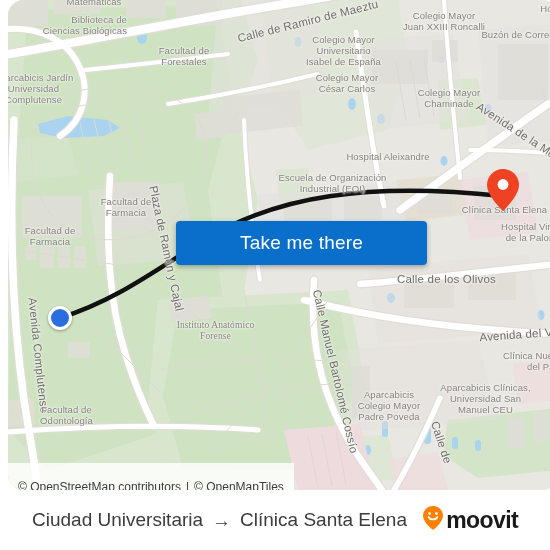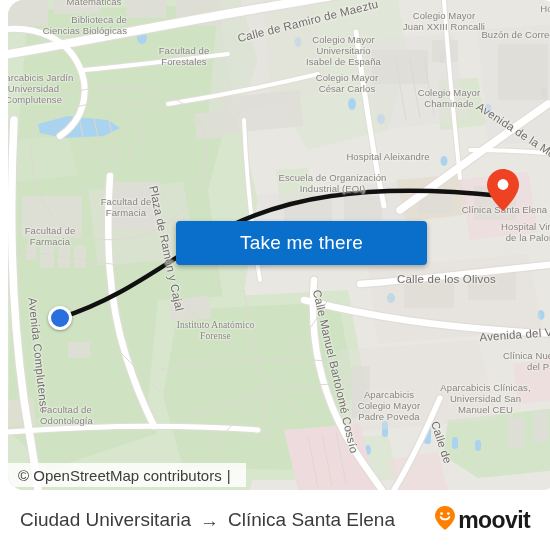--- a/index.html
+++ b/index.html
@@ -46,33 +46,33 @@
     color:#ffffff;font-family:"Liberation Sans", sans-serif;
     font-size:19px;letter-spacing:.2px;
     display:flex;align-items:center;justify-content:center;
     box-shadow:0 2px 5px rgba(0,0,0,.30);
     cursor:pointer;
   }
 
   
   .attribution{
     position:absolute;left:0;top:463px;height:24px;
-    padding:0 10px;
+    padding:12px 10px;
     display:flex;align-items:center;
     background:rgba(255,255,255,.82);
-    color:#3d3d3d;font-size:15px;
+    color:#3d3d3d;font-size:12px;
     font-family:"Liberation Sans", sans-serif;
   }
   .attr-sep{padding:0 5px;color:#3d3d3d;}
 
   
   .footer{
     position:absolute;left:0;top:490px;width:550px;height:60px;
     background:#ffffff;display:flex;align-items:center;
-    justify-content:space-between;padding:0 20px;box-sizing:border-box;
+    justify-content:space-between;padding:0 32px;box-sizing:border-box;
   }
   .route-title{
     display:flex;align-items:center;gap:9px;
     font-size:19px;color:#3c3c3c;font-family:"Liberation Sans", sans-serif;
     white-space:nowrap;
   }
   .arrow-icon{font-size:19px;color:#3c3c3c;line-height:1;}
   .brand{display:flex;align-items:center;gap:2px;}
   .brand-word{font-size:23px;font-weight:bold;color:#1a1a1a;letter-spacing:-.6px;
                font-family:"Liberation Sans", sans-serif;}
@@ -305,20 +305,21 @@
         <path d="M17,1 C8.2,1 1,8.2 1,17 C1,28 17,43 17,43 C17,43 33,28 33,17 C33,8.2 25.8,1 17,1 Z" fill="#ef4223"></path>
         <circle cx="17" cy="16.5" r="5.4" fill="#ffffff"></circle>
       </svg>
     </div>
 
     <button class="take-me-there">Take me there</button>
 
     <div class="attribution">
       <span>© OpenStreetMap contributors</span>
       <span class="attr-sep">|</span>
+      <span>© OpenMapTiles</span>
     </div>
   </div>
 
   <div class="footer">
     <div class="route-title">
       <span>Ciudad Universitaria</span>
       <span class="arrow-icon">→</span>
       <span>Clínica Santa Elena</span>
     </div>
     <div class="brand">

